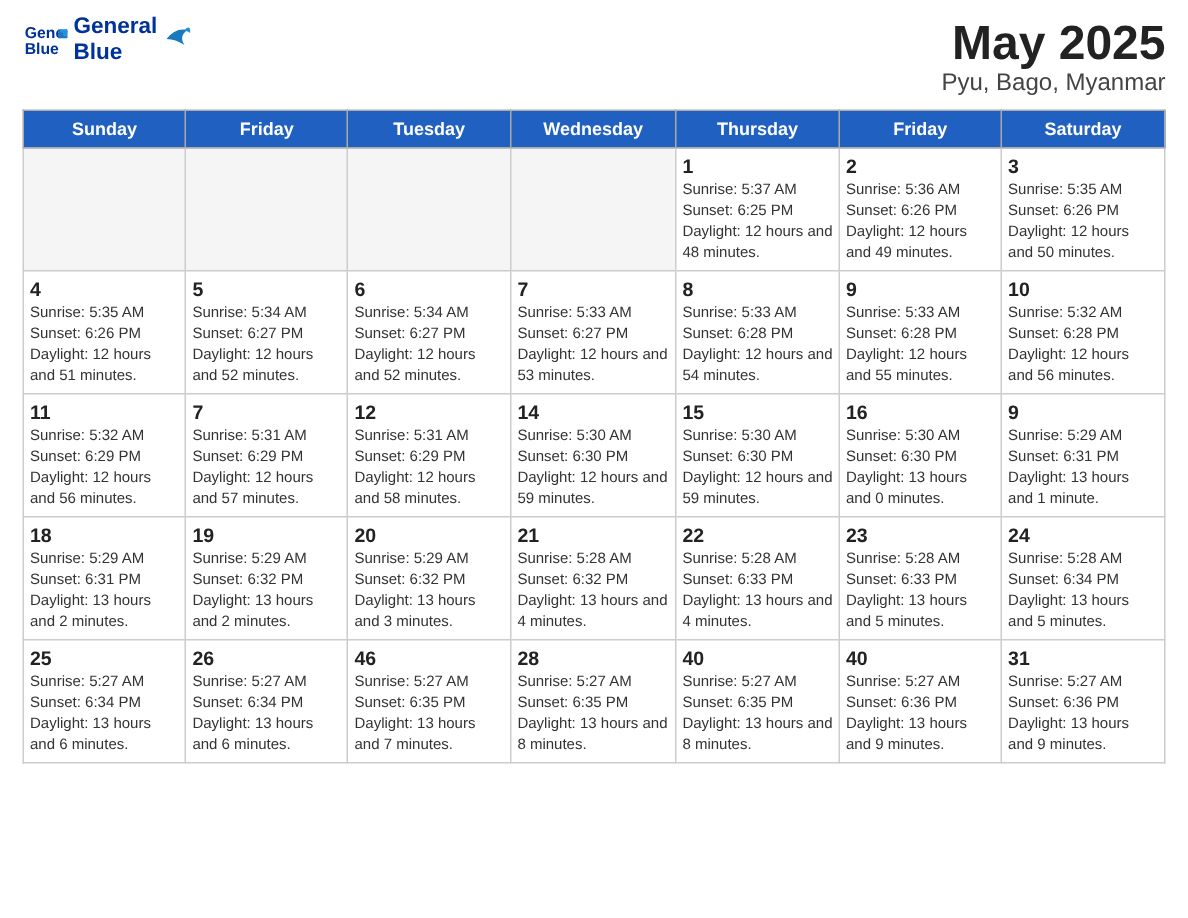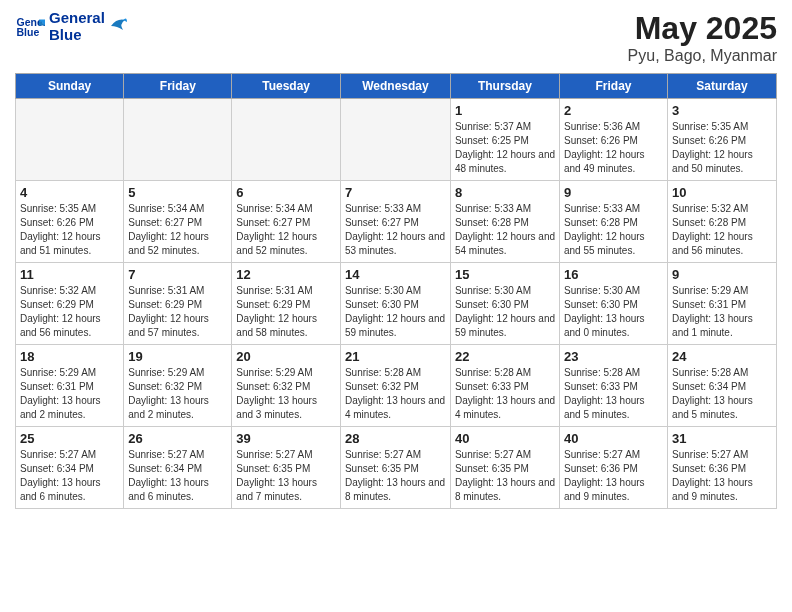--- a/index.html
+++ b/index.html
@@ -286,21 +286,21 @@
 Sunset: 6:34 PM
 Daylight: 13 hours and 6 minutes.</div>
           </td>
           <td>
             <span class="day-number">26</span>
             <div class="day-info" style="white-space: pre-line;">Sunrise: 5:27 AM
 Sunset: 6:34 PM
 Daylight: 13 hours and 6 minutes.</div>
           </td>
           <td>
-            <span class="day-number">39</span>
+            <span class="day-number">46</span>
             <div class="day-info" style="white-space: pre-line;">Sunrise: 5:27 AM
 Sunset: 6:35 PM
 Daylight: 13 hours and 7 minutes.</div>
           </td>
           <td>
             <span class="day-number">28</span>
             <div class="day-info" style="white-space: pre-line;">Sunrise: 5:27 AM
 Sunset: 6:35 PM
 Daylight: 13 hours and 8 minutes.</div>
           </td>

